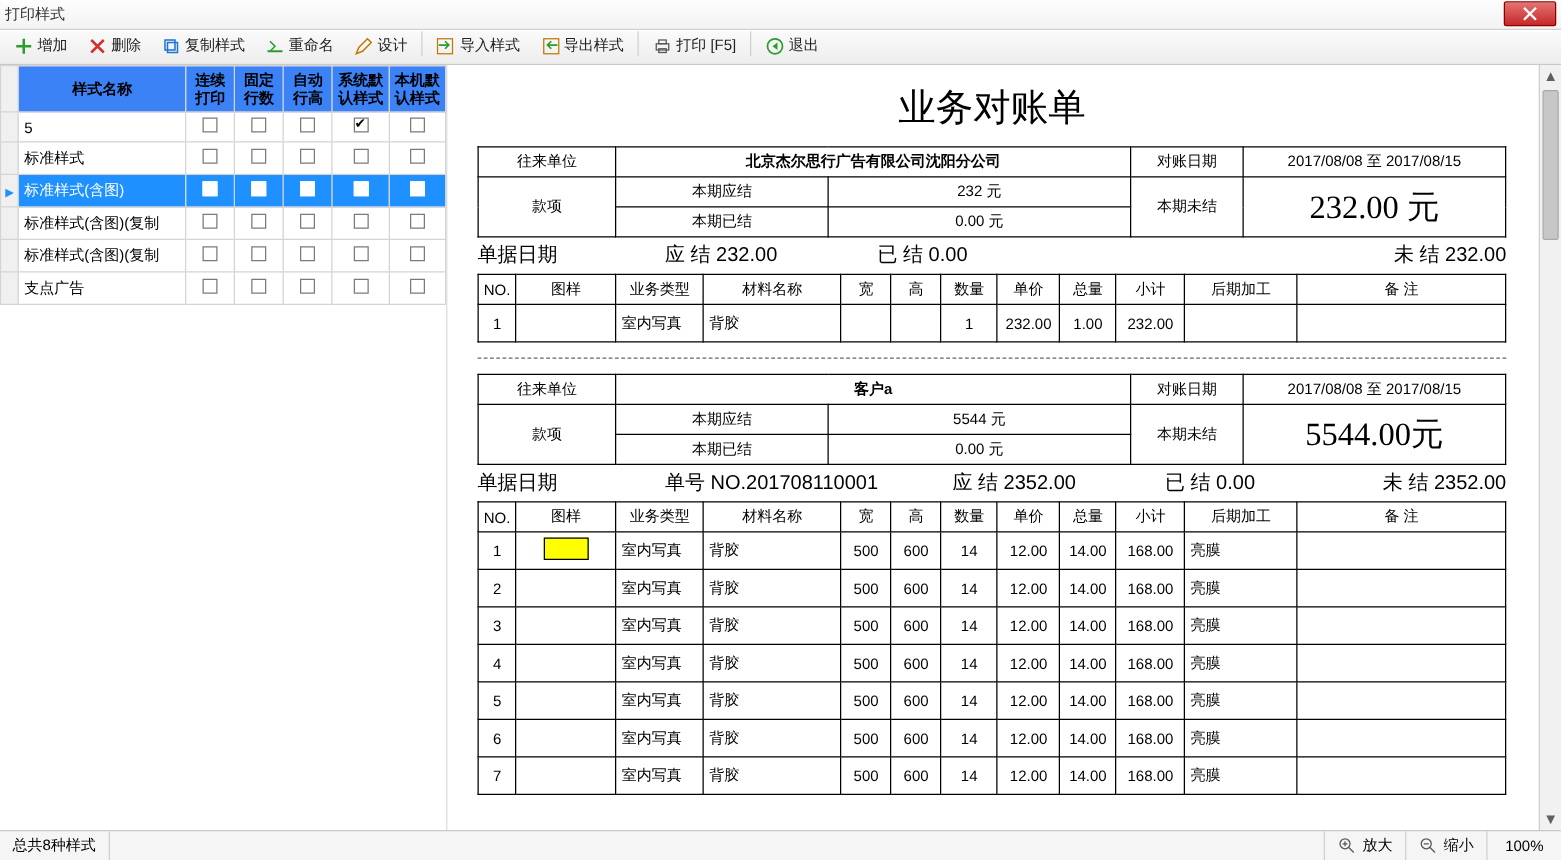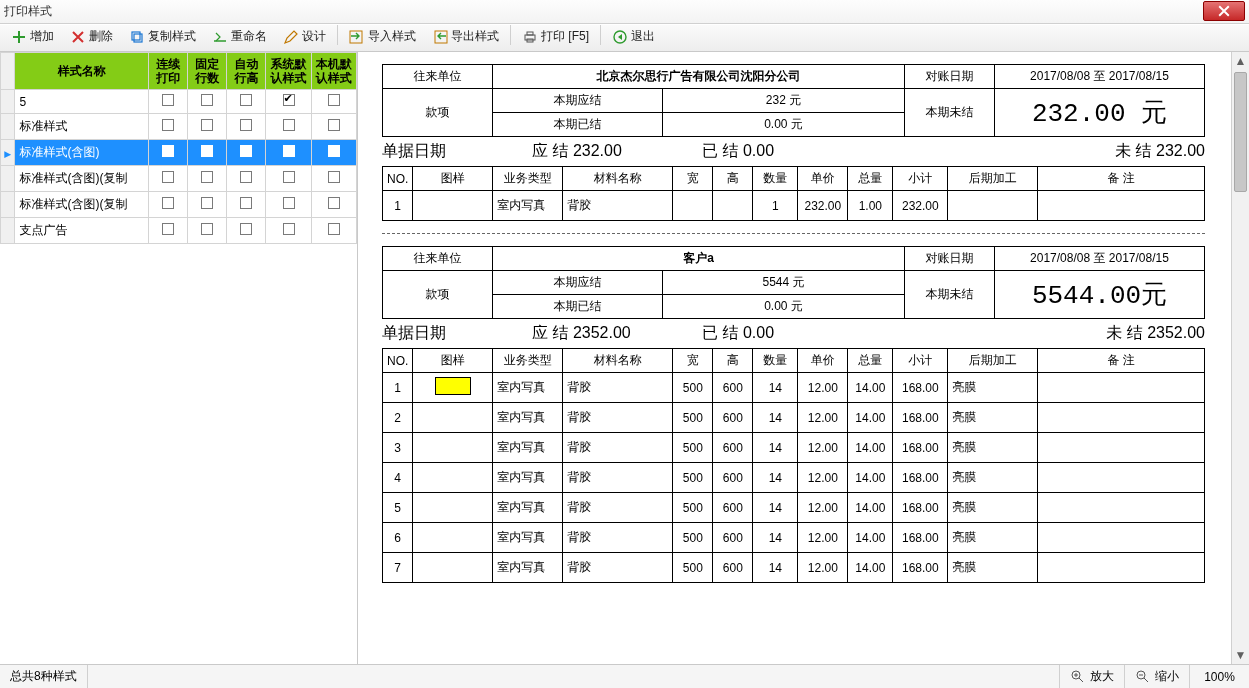--- a/index.html
+++ b/index.html
@@ -19,41 +19,41 @@
 
 
 .main { flex:1; display:flex; min-height:0; }
 .left-pane { width: 358px; border-right:1px solid #c9c9c9; display:flex; flex-direction:column; }
 .right-pane { flex:1; display:flex; flex-direction:column; min-width:0; }
 
 
 .grid { flex:1; overflow:auto; background:#fff; }
 .grid table { border-collapse: collapse; width:100%; }
 .grid th, .grid td { border: 1px solid #d4d4d4; font-size:12px; text-align:center; padding: 4px 2px; background:#fff; }
-.grid thead th { background:#84cc16; height:36px; line-height:14px; }
+.grid thead th { background:#3b82f6; height:36px; line-height:14px; }
 .grid .row-marker { width:14px; background:#f0f0f0; }
 .grid td.name { text-align:left; padding-left:4px; }
 .grid tr.sel td { background:#1e90ff; color:#fff; }
 .grid tr.sel td.row-marker { background:#f0f0f0; color:#000; }
 .grid tr.sel .chk { border-color:#fff; }
 .chk { display:inline-block; width:12px; height:12px; border:1px solid #7a7a7a; background:#fff; position:relative; }
 .chk.checked::after { content:"✔"; position:absolute; top:-3px; left:0; font-size:11px; color:#000; }
 .grid tr.sel .chk.filled { background:#fff; }
 .chk.filled::after { content:""; position:absolute; inset:2px; background:#1e90ff; }
 .grid tr.sel .chk.filled::after { background:#fff; }
 .grid tr.sel .row-marker::before { content:"▶"; color:#1e90ff; font-size:9px; }
 
 
 .preview-wrap { flex:1; background:#fff; position:relative; overflow:hidden; }
 .preview-scroll { position:absolute; inset:0; overflow:auto; padding: 4px 24px 4px 4px; }
 .sheet { background:#fff; padding: 8px 20px; }
 .doc-title { text-align:center; font-size:30px; font-family: SimSun, serif; margin: 2px 0 10px; }
 .blk { border:1.5px solid #000; }
 .blk td, .blk th { border:1px solid #000; padding:3px 6px; font-size:12px; text-align:center; }
-.blk .big { font-size:26px; font-family: Liberation Mono, monospace; }
+.blk .big { font-size:26px; font-family: Liberation Serif, serif; }
 .metarow { display:flex; font-size:16px; padding:4px 0; gap:0; }
 .metarow > div { white-space:nowrap; }
 .detail th { font-weight:normal; }
 .detail td, .detail th { font-size:12px; padding:3px 4px; }
 .detail td.left { text-align:left; }
 .dashline { border:0; border-top:1px dashed #666; margin:12px 0; }
 .yellow-thumb { background:#ffff00; display:inline-block; width:36px; height:18px; border:1px solid #000; }
 
 
 .vscroll { position:absolute; right:0; top:0; bottom:0; width:18px; background:#f1f1f1; border-left:1px solid #d0d0d0; display:flex; flex-direction:column; }
@@ -243,20 +243,21 @@
             </tr>
           </tbody>
       </table>
     </div>
   </div>
 
   <div class="right-pane">
     <div class="preview-wrap">
       <div class="preview-scroll">
         <div class="sheet">
+          <div class="doc-title">业务对账单</div>
           <div id="sections">
               <div>
                 <table class="blk" style="width:100%;border-collapse:collapse">
                   <tbody>
                     <tr>
                       <td style="width:110px">往来单位</td>
                       <td colspan="2"><b>北京杰尔思行广告有限公司沈阳分公司</b></td>
                       <td style="width:90px">对账日期</td>
                       <td style="width:210px">2017/08/08 至 2017/08/15</td>
                     </tr>
@@ -332,20 +333,21 @@
                       <td rowspan="2" class="big">5544.00元</td>
                     </tr>
                     <tr>
                       <td>本期已结</td>
                       <td>0.00 元</td>
                     </tr>
                   </tbody>
                 </table>
                 <div class="metarow">
                   <div style="width:150px">单据日期</div>
+                  <div style="width:230px">单号  NO.201708110001</div>
                   <div style="width:170px">应 结  2352.00</div>
                   <div style="width:170px">已 结  0.00</div>
                   <div style="flex:1;text-align:right">未 结  2352.00</div>
                 </div>
                 <table class="blk detail" style="width:100%;border-collapse:collapse">
                   <thead>
                     <tr>
                       <th style="width:28px">NO.</th>
                       <th style="width:80px">图样</th>
                       <th style="width:70px">业务类型</th>

